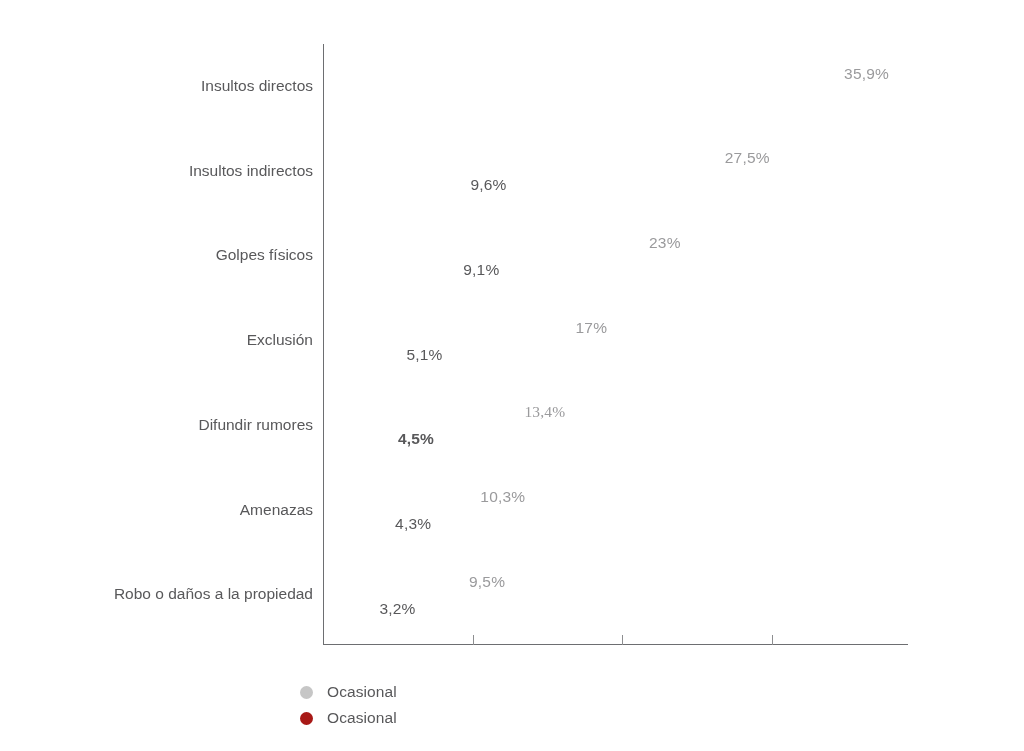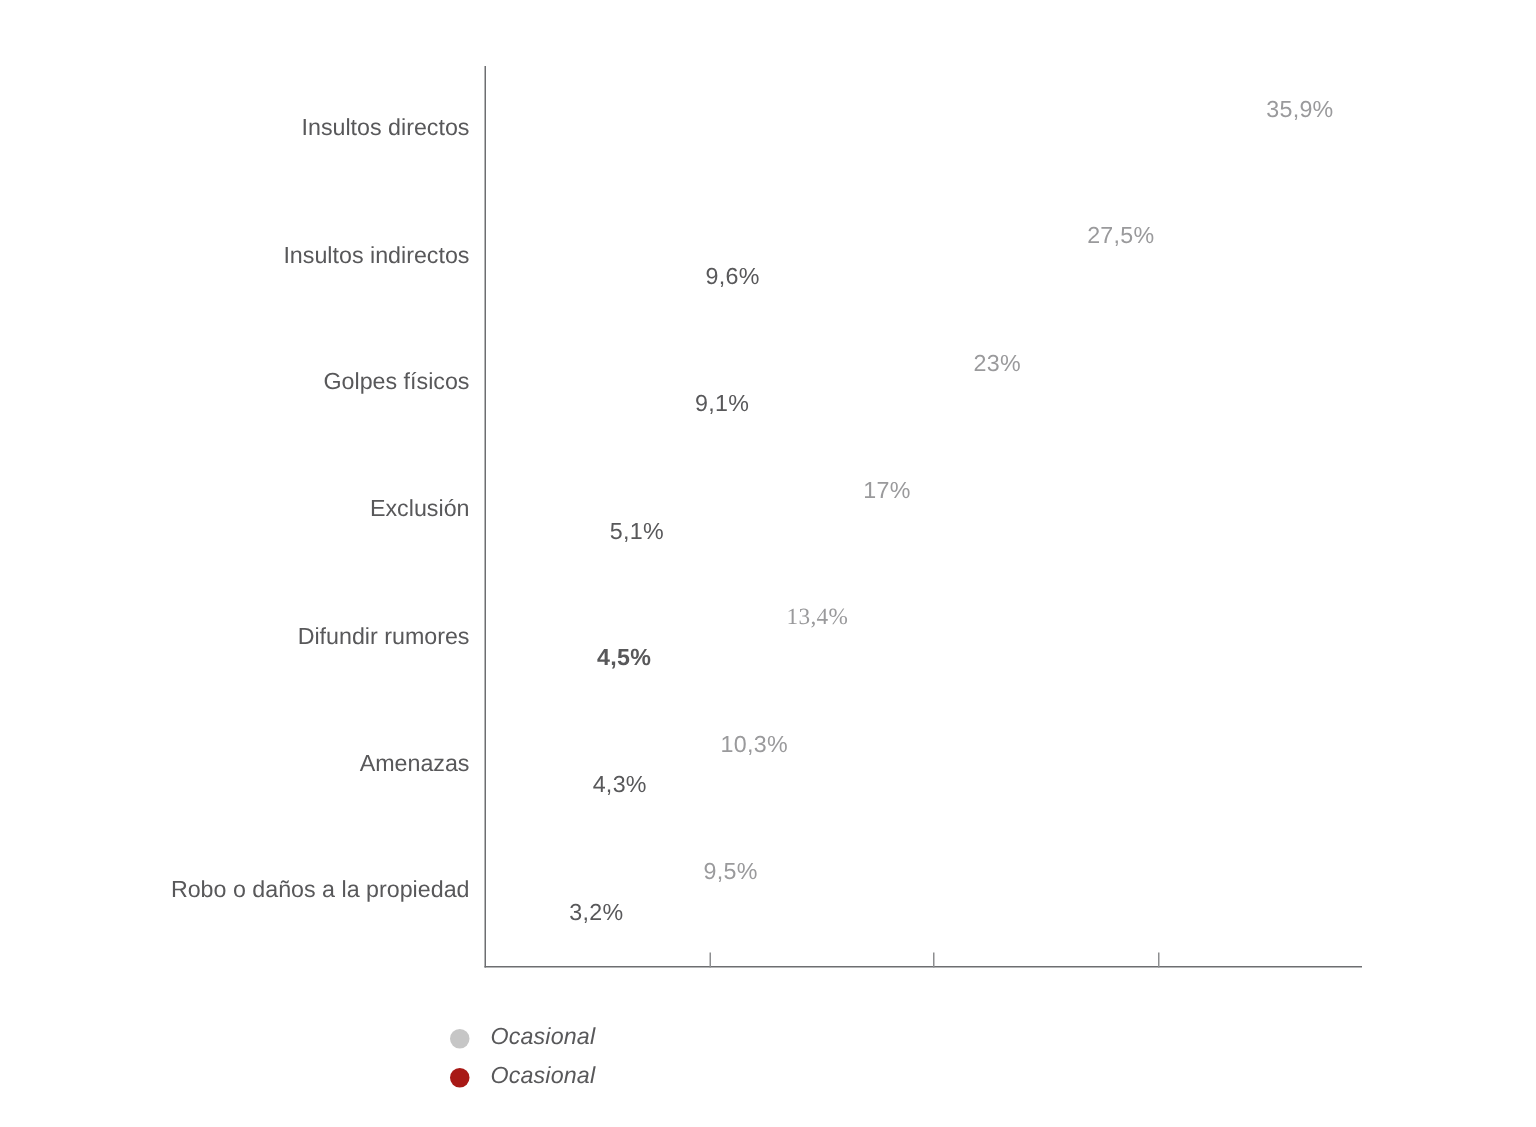--- a/index.html
+++ b/index.html
@@ -86,21 +86,20 @@
     white-space: nowrap;
     font-size: 15.5px;
     color: #58585a;
   }
 
   
   .legend {
     position: absolute;
     left: 300px;
     top: 679px;
-    font-style: italic;
   }
   .legend-item {
     display: flex;
     align-items: center;
     height: 26px;
   }
   .legend-swatch {
     width: 13px;
     height: 13px;
     border-radius: 50%;

